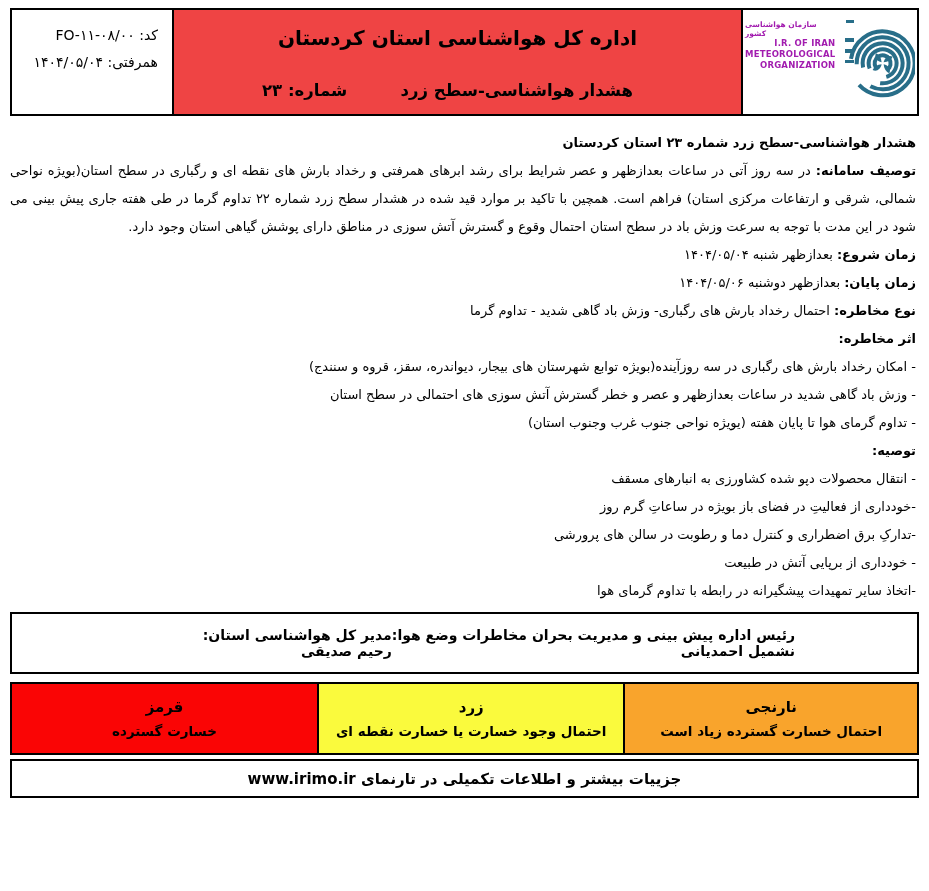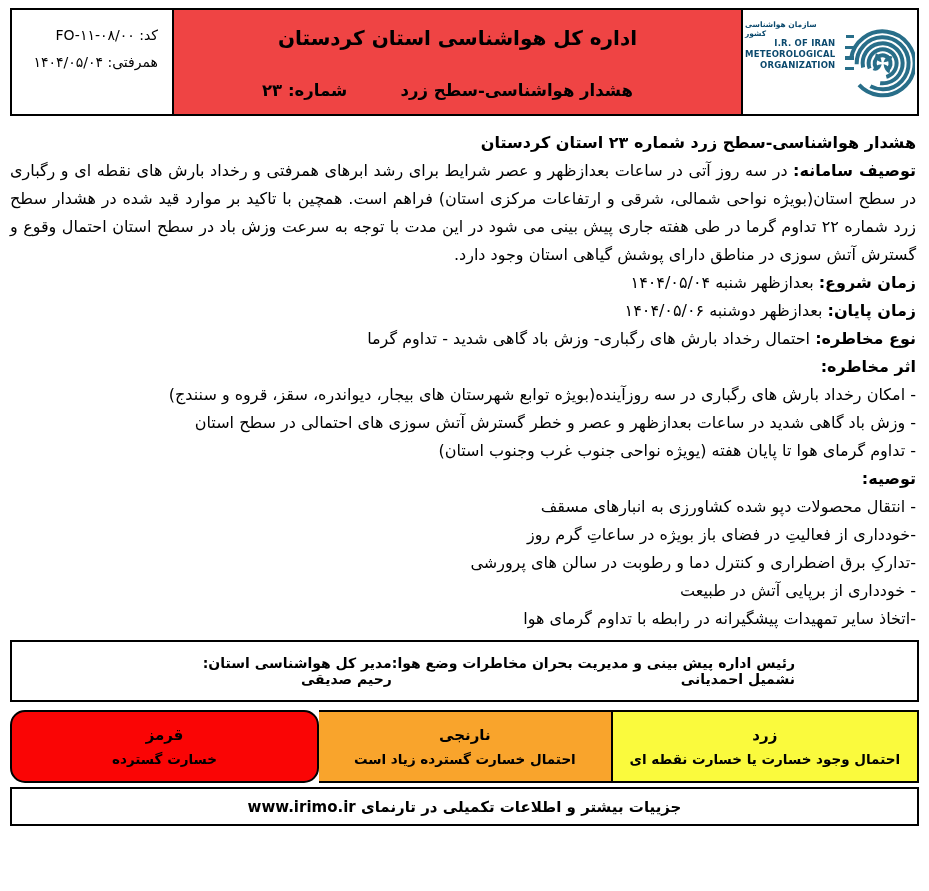--- a/index.html
+++ b/index.html
@@ -17,42 +17,42 @@
   .code-line { white-space:nowrap; }
   .code-line .lbl { font-weight:normal; }
   .ltr { direction:ltr; unicode-bidi:embed; display:inline-block; }
 
   .title-cell { flex:1; background:#ef4444; direction:rtl; display:flex; flex-direction:column; justify-content:space-between; padding:16px 0 14px 0; }
   .org-title { text-align:center; font-weight:bold; font-size:20px; }
   .subtitle-row { display:flex; justify-content:space-between; font-weight:bold; font-size:16.5px; padding:0 108px 0 88px; }
 
   .logo-cell { width:176px; direction:ltr; display:flex; align-items:center; justify-content:center; padding:2px; }
   .logo-text { display:flex; flex-direction:column; align-items:flex-end; margin-right:-14px; margin-top:-34px; z-index:2; }
-  .logo-line { display:flex; align-items:flex-end; justify-content:flex-end; gap:10px; color:#0c4a6e; font-weight:bold; line-height:1.25; }
+  .logo-line { display:flex; align-items:flex-start; justify-content:flex-end; gap:10px; color:#a21caf; font-weight:bold; line-height:1.25; }
   .logo-line .fa-t { font-size:7.5px; }
   .logo-line .en-t { font-size:8.5px; letter-spacing:0.2px; }
   .logo-line .bar { width:9px; height:3.5px; background:#286E89; }
 
   
-  .doc-body { padding:13px 3px 0 0; font-size:16px; line-height:28px; }
+  .doc-body { padding:13px 3px 0 0; font-size:13px; line-height:28px; }
   .doc-line { text-align:right; }
   .doc-heading { font-weight:bold; }
   .para { text-align:justify; text-align-last:right; }
   .lblb { font-weight:bold; }
 
   
   .signature { margin-top:7px; border:2px solid #000; height:62px; display:flex; align-items:center; justify-content:space-between; padding:0 122px 0 160px; font-weight:bold; font-size:14px; }
 
   
   .severity { direction:ltr; margin-top:8px; display:flex; height:73px; }
   .sev-cell { border:2px solid #000; display:flex; flex-direction:column; align-items:center; justify-content:center; gap:7px; text-align:center; font-weight:bold; }
   .sev-cell + .sev-cell { border-left:none; }
   .sev-title { font-size:15px; }
   .sev-desc { font-size:13.5px; }
-  .sev-red { width:34%; background:#FA0505;border-radius:15px; }
+  .sev-red { width:34%; background:#FA0505; }
   .sev-orange { width:32.3%; background:#F9A42C; }
   .sev-yellow { width:33.7%; background:#FAFA3D; }
 
   
   .footer { margin-top:4px; border:2px solid #000; height:39px; display:flex; align-items:center; justify-content:center; font-weight:bold; font-size:15px; }
 </style>
 </head>
 <body>
 
 <div class="page">
@@ -154,27 +154,27 @@
   <div class="signature">
     <span>رئیس اداره پیش بینی و مدیریت بحران مخاطرات وضع هوا:  نشمیل  احمدیانی</span>
     <span>مدیر کل هواشناسی استان:  رحیم صدیقی</span>
   </div>
 
   <div class="severity">
     <div class="sev-cell sev-red">
       <div class="sev-title">قرمز</div>
       <div class="sev-desc">خسارت گسترده</div>
     </div>
+    <div class="sev-cell sev-yellow">
+      <div class="sev-title">زرد</div>
+      <div class="sev-desc">احتمال وجود خسارت یا خسارت نقطه ای</div>
+    </div>
     <div class="sev-cell sev-orange">
       <div class="sev-title">نارنجی</div>
       <div class="sev-desc">احتمال خسارت گسترده زیاد است</div>
-    </div>
-    <div class="sev-cell sev-yellow">
-      <div class="sev-title">زرد</div>
-      <div class="sev-desc">احتمال وجود خسارت یا خسارت نقطه ای</div>
     </div>
   </div>
 
   <div class="footer">
     <span>جزییات بیشتر و اطلاعات تکمیلی در تارنمای www.irimo.ir</span>
   </div>
 
 </div>
 
 </body></html>

